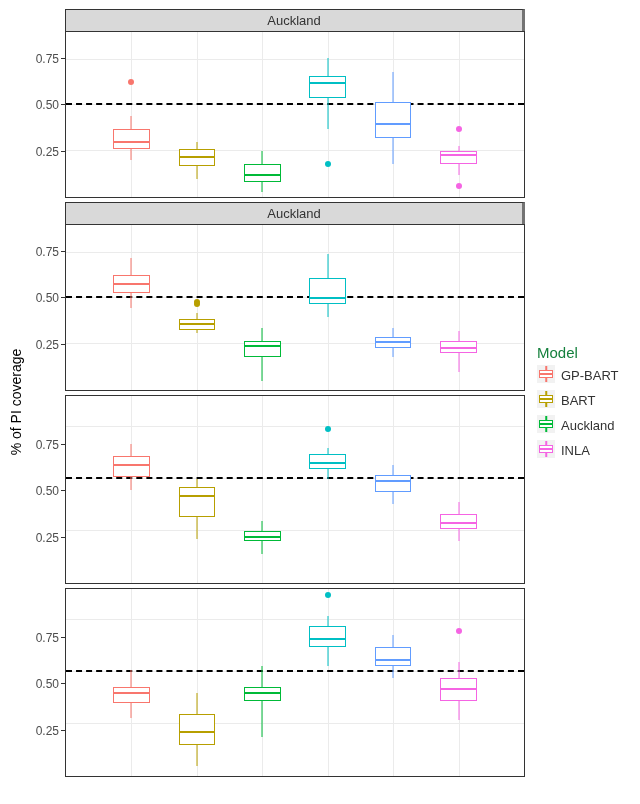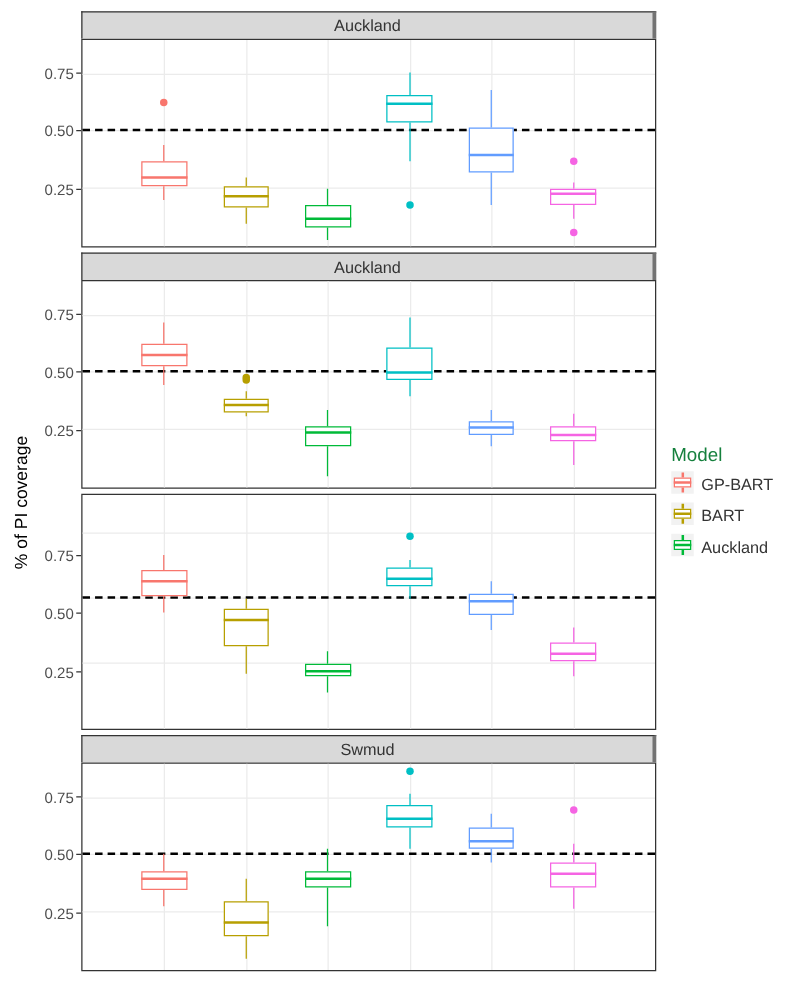--- a/index.html
+++ b/index.html
@@ -384,21 +384,20 @@
             <div class="median" style="background: rgb(97, 156, 255); bottom: calc(54.4444% - 1px);"></div>
           </div>
           <div class="box-group" style="left: 80.7143%; top: 0px; bottom: 0px;">
             <div class="whisker" style="background: rgb(245, 100, 227); bottom: 22.2222%; height: 21.1111%;"></div>
             <div class="box" style="border-color: rgb(245, 100, 227); bottom: 28.8889%; height: 7.77778%;"></div>
             <div class="median" style="background: rgb(245, 100, 227); bottom: calc(32.2222% - 1px);"></div>
           </div>
         </div>
       </div>
       <div class="facet">
-        <div class="strip">Swmud</div>
         <div class="panel">
           <div class="gridline-h" style="bottom: 27.7778%;"></div>
           <div class="gridline-h" style="bottom: 55.5556%;"></div>
           <div class="gridline-h" style="bottom: 83.3333%;"></div>
           <div class="gridline-v" style="left: 14.2857%;"></div>
           <div class="gridline-v" style="left: 28.5714%;"></div>
           <div class="gridline-v" style="left: 42.8571%;"></div>
           <div class="gridline-v" style="left: 57.1429%;"></div>
           <div class="gridline-v" style="left: 71.4286%;"></div>
           <div class="gridline-v" style="left: 85.7143%;"></div>
@@ -458,15 +457,23 @@
     <div class="legend-label">BART</div>
         </div>
         <div class="legend-item">
     <div class="legend-key">
       <div class="legend-key-line-v" style="background:#00BA38"></div>
       <div class="legend-key-box" style="border-color:#00BA38"></div>
       <div class="legend-key-med" style="background:#00BA38"></div>
     </div>
     <div class="legend-label">Auckland</div>
         </div>
+        <div class="legend-item">
+    <div class="legend-key">
+      <div class="legend-key-line-v" style="background:#F564E3"></div>
+      <div class="legend-key-box" style="border-color:#F564E3"></div>
+      <div class="legend-key-med" style="background:#F564E3"></div>
+    </div>
+    <div class="legend-label">INLA</div>
+        </div>
       </div>
   </div>
 </div>
 
 </body></html>

